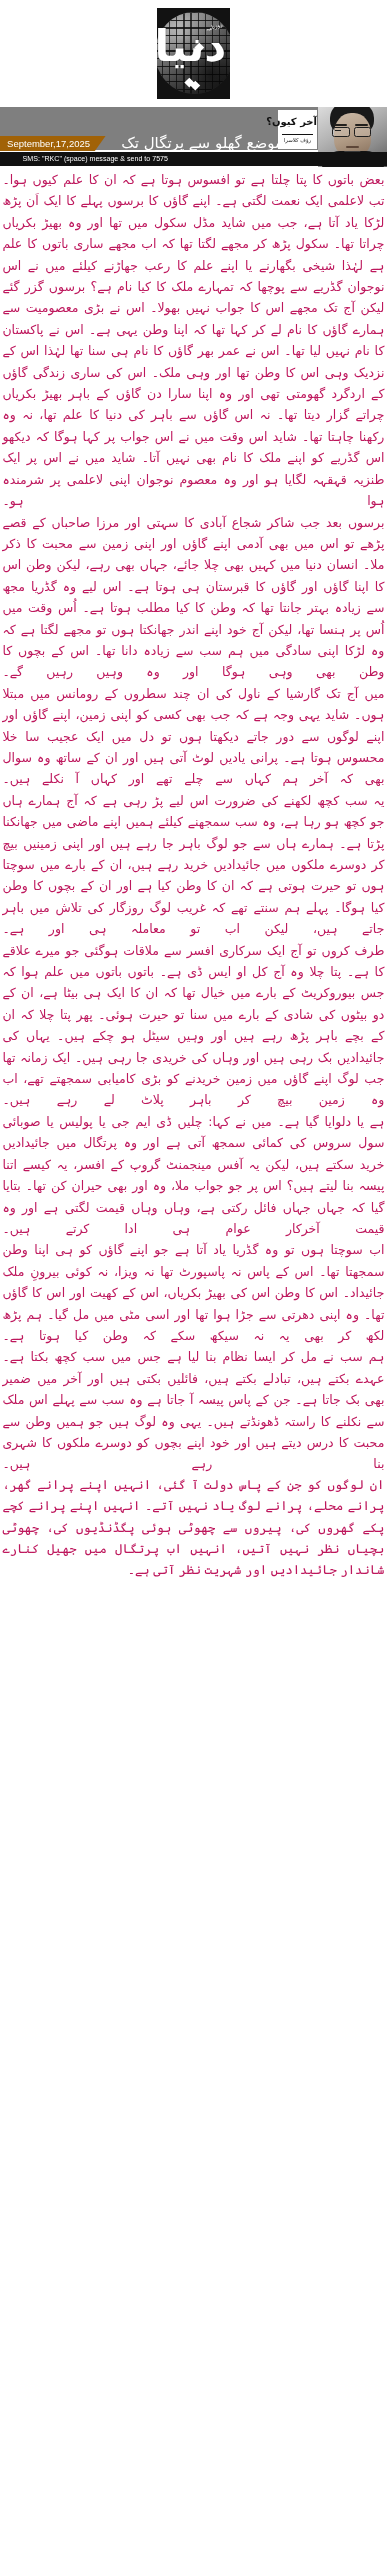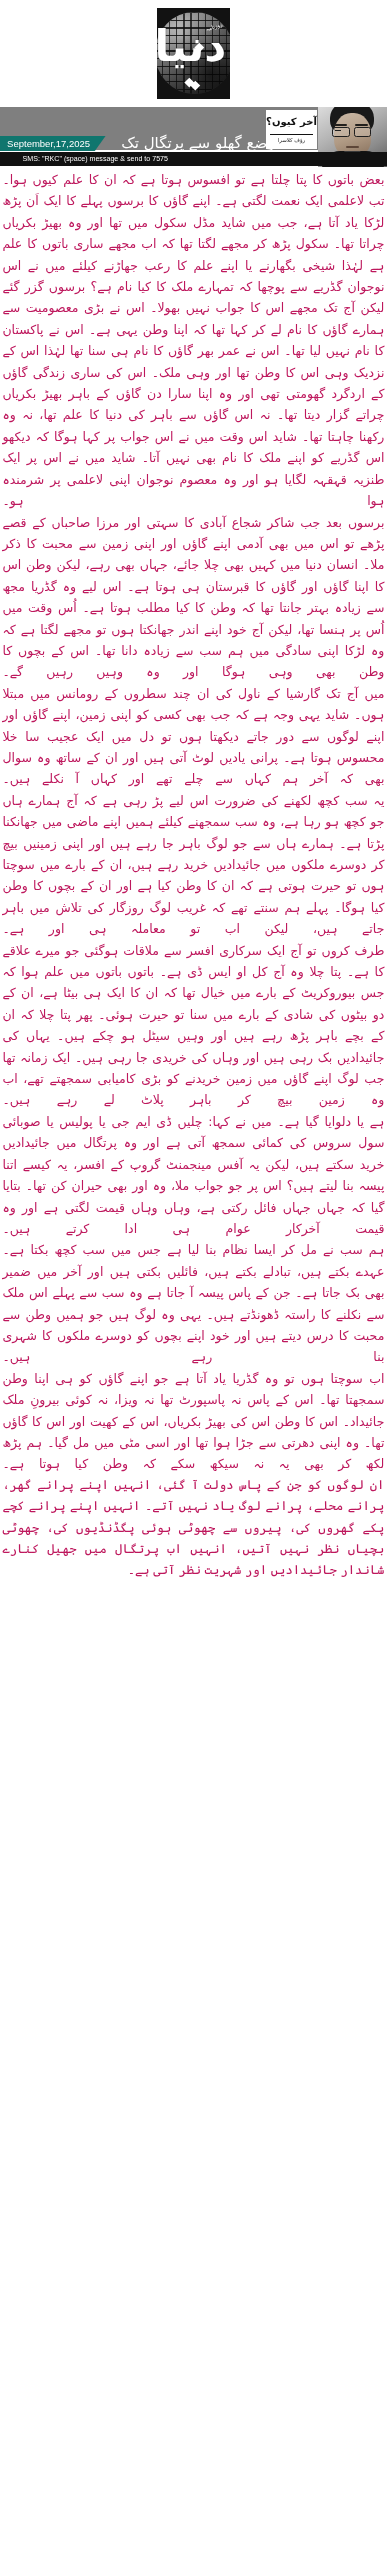--- a/index.html
+++ b/index.html
@@ -121,21 +121,21 @@
     direction: rtl;
     font-family: "DejaVu Sans", sans-serif;
     margin-top: 19px;
   }
 
   
   .column-id {
     position: absolute;
     right: 70px;
     top: 110px;
-    width: 51px;
+    width: 39px;
     height: 39px;
     background: #ffffff;
     text-align: center;
     direction: rtl;
   }
   .column-id .col-title {
     display: block;
     color: #111111;
     font-size: 10px;
     font-weight: bold;
@@ -254,21 +254,21 @@
     clip-path: polygon(50% 100%, 0 0, 100% 0);
   }
 
   
   .date-tag {
     position: absolute;
     left: 0;
     top: 136px;
     height: 15px;
     padding: 0 15.5px 0 7.1px;
-    background: #0f766e;
+    background: #a16207;
     color: #ffffff;
     font-size: 9.5px;
     line-height: 15px;
     white-space: nowrap;
     direction: ltr;
     font-family: "Liberation Sans", sans-serif;
     clip-path: polygon(0 0, 100% 0, calc(100% - 10.7px) 100%, 0 100%);
   }
 
   
@@ -374,17 +374,17 @@
   <span class="sms-right">rauf.klasra@dunya.com.pk</span>
 </div>
 
 <div class="article-body">
     <p>بعض باتوں کا پتا چلتا ہے تو افسوس ہوتا ہے کہ ان کا علم کیوں ہوا۔ تب لاعلمی ایک نعمت لگتی ہے۔ اپنے گاؤں کا برسوں پہلے کا ایک اَن پڑھ لڑکا یاد آتا ہے، جب میں شاید مڈل سکول میں تھا اور وہ بھیڑ بکریاں چراتا تھا۔ سکول پڑھ کر مجھے لگتا تھا کہ اب مجھے ساری باتوں کا علم ہے لہٰذا شیخی بگھارنے یا اپنے علم کا رعب جھاڑنے کیلئے میں نے اس نوجوان گڈریے سے پوچھا کہ تمہارے ملک کا کیا نام ہے؟ برسوں گزر گئے لیکن آج تک مجھے اس کا جواب نہیں بھولا۔ اس نے بڑی معصومیت سے ہمارے گاؤں کا نام لے کر کہا تھا کہ اپنا وطن یہی ہے۔ اس نے پاکستان کا نام نہیں لیا تھا۔ اس نے عمر بھر گاؤں کا نام ہی سنا تھا لہٰذا اس کے نزدیک وہی اس کا وطن تھا اور وہی ملک۔ اس کی ساری زندگی گاؤں کے اردگرد گھومتی تھی اور وہ اپنا سارا دن گاؤں کے باہر بھیڑ بکریاں چراتے گزار دیتا تھا۔ نہ اس گاؤں سے باہر کی دنیا کا علم تھا، نہ وہ رکھنا چاہتا تھا۔ شاید اس وقت میں نے اس جواب پر کہا ہوگا کہ دیکھو اس گڈریے کو اپنے ملک کا نام بھی نہیں آتا۔ شاید میں نے اس پر ایک طنزیہ قہقہہ لگایا ہو اور وہ معصوم نوجوان اپنی لاعلمی پر شرمندہ ہوا ہو۔</p>
     <p>برسوں بعد جب شاکر شجاع آبادی کا سہتی اور مرزا صاحباں کے قصے پڑھے تو اس میں بھی آدمی اپنے گاؤں اور اپنی زمین سے محبت کا ذکر ملا۔ انسان دنیا میں کہیں بھی چلا جائے، جہاں بھی رہے، لیکن وطن اس کا اپنا گاؤں اور گاؤں کا قبرستان ہی ہوتا ہے۔ اس لیے وہ گڈریا مجھ سے زیادہ بہتر جانتا تھا کہ وطن کا کیا مطلب ہوتا ہے۔ اُس وقت میں اُس پر ہنسا تھا، لیکن آج خود اپنے اندر جھانکتا ہوں تو مجھے لگتا ہے کہ وہ لڑکا اپنی سادگی میں ہم سب سے زیادہ دانا تھا۔ اس کے بچوں کا وطن بھی وہی ہوگا اور وہ وہیں رہیں گے۔</p>
     <p>میں آج تک گارشیا کے ناول کی ان چند سطروں کے رومانس میں مبتلا ہوں۔ شاید یہی وجہ ہے کہ جب بھی کسی کو اپنی زمین، اپنے گاؤں اور اپنے لوگوں سے دور جاتے دیکھتا ہوں تو دل میں ایک عجیب سا خلا محسوس ہوتا ہے۔ پرانی یادیں لوٹ آتی ہیں اور ان کے ساتھ وہ سوال بھی کہ آخر ہم کہاں سے چلے تھے اور کہاں آ نکلے ہیں۔</p>
     <p>یہ سب کچھ لکھنے کی ضرورت اس لیے پڑ رہی ہے کہ آج ہمارے ہاں جو کچھ ہو رہا ہے، وہ سب سمجھنے کیلئے ہمیں اپنے ماضی میں جھانکنا پڑتا ہے۔ ہمارے ہاں سے جو لوگ باہر جا رہے ہیں اور اپنی زمینیں بیچ کر دوسرے ملکوں میں جائیدادیں خرید رہے ہیں، ان کے بارے میں سوچتا ہوں تو حیرت ہوتی ہے کہ ان کا وطن کیا ہے اور ان کے بچوں کا وطن کیا ہوگا۔ پہلے ہم سنتے تھے کہ غریب لوگ روزگار کی تلاش میں باہر جاتے ہیں، لیکن اب تو معاملہ ہی اور ہے۔</p>
     <p>طرف کروں تو آج ایک سرکاری افسر سے ملاقات ہوگئی جو میرے علاقے کا ہے۔ پتا چلا وہ آج کل او ایس ڈی ہے۔ باتوں باتوں میں علم ہوا کہ جس بیوروکریٹ کے بارے میں خیال تھا کہ ان کا ایک ہی بیٹا ہے، ان کے دو بیٹوں کی شادی کے بارے میں سنا تو حیرت ہوئی۔ پھر پتا چلا کہ ان کے بچے باہر پڑھ رہے ہیں اور وہیں سیٹل ہو چکے ہیں۔ یہاں کی جائیدادیں بک رہی ہیں اور وہاں کی خریدی جا رہی ہیں۔ ایک زمانہ تھا جب لوگ اپنے گاؤں میں زمین خریدنے کو بڑی کامیابی سمجھتے تھے، اب وہ زمین بیچ کر باہر پلاٹ لے رہے ہیں۔</p>
     <p>ہے یا دلوایا گیا ہے۔ میں نے کہا: چلیں ڈی ایم جی یا پولیس یا صوبائی سول سروس کی کمائی سمجھ آتی ہے اور وہ پرتگال میں جائیدادیں خرید سکتے ہیں، لیکن یہ آفس مینجمنٹ گروپ کے افسر، یہ کیسے اتنا پیسہ بنا لیتے ہیں؟ اس پر جو جواب ملا، وہ اور بھی حیران کن تھا۔ بتایا گیا کہ جہاں جہاں فائل رکتی ہے، وہاں وہاں قیمت لگتی ہے اور وہ قیمت آخرکار عوام ہی ادا کرتے ہیں۔</p>
+    <p>اب سوچتا ہوں تو وہ گڈریا یاد آتا ہے جو اپنے گاؤں کو ہی اپنا وطن سمجھتا تھا۔ اس کے پاس نہ پاسپورٹ تھا نہ ویزا، نہ کوئی بیرونِ ملک جائیداد۔ اس کا وطن اس کی بھیڑ بکریاں، اس کے کھیت اور اس کا گاؤں تھا۔ وہ اپنی دھرتی سے جڑا ہوا تھا اور اسی مٹی میں مل گیا۔ ہم پڑھ لکھ کر بھی یہ نہ سیکھ سکے کہ وطن کیا ہوتا ہے۔</p>
     <p>ہم سب نے مل کر ایسا نظام بنا لیا ہے جس میں سب کچھ بکتا ہے۔ عہدے بکتے ہیں، تبادلے بکتے ہیں، فائلیں بکتی ہیں اور آخر میں ضمیر بھی بک جاتا ہے۔ جن کے پاس پیسہ آ جاتا ہے وہ سب سے پہلے اس ملک سے نکلنے کا راستہ ڈھونڈتے ہیں۔ یہی وہ لوگ ہیں جو ہمیں وطن سے محبت کا درس دیتے ہیں اور خود اپنے بچوں کو دوسرے ملکوں کا شہری بنا رہے ہیں۔</p>
-    <p>اب سوچتا ہوں تو وہ گڈریا یاد آتا ہے جو اپنے گاؤں کو ہی اپنا وطن سمجھتا تھا۔ اس کے پاس نہ پاسپورٹ تھا نہ ویزا، نہ کوئی بیرونِ ملک جائیداد۔ اس کا وطن اس کی بھیڑ بکریاں، اس کے کھیت اور اس کا گاؤں تھا۔ وہ اپنی دھرتی سے جڑا ہوا تھا اور اسی مٹی میں مل گیا۔ ہم پڑھ لکھ کر بھی یہ نہ سیکھ سکے کہ وطن کیا ہوتا ہے۔</p>
     <p class="last-free">ان لوگوں کو جن کے پاس دولت آ گئی، انہیں اپنے پرانے گھر، پرانے محلے، پرانے لوگ یاد نہیں آتے۔ انہیں اپنے پرانے کچے پکے گھروں کی، پیروں سے چھوٹی ہوئی پگڈنڈیوں کی، چھوٹی بچیاں نظر نہیں آتیں، انہیں اب پرتگال میں جھیل کنارے شاندار جائیدادیں اور شہریت نظر آتی ہے۔</p>
   </div>
 
 
 </body></html>

